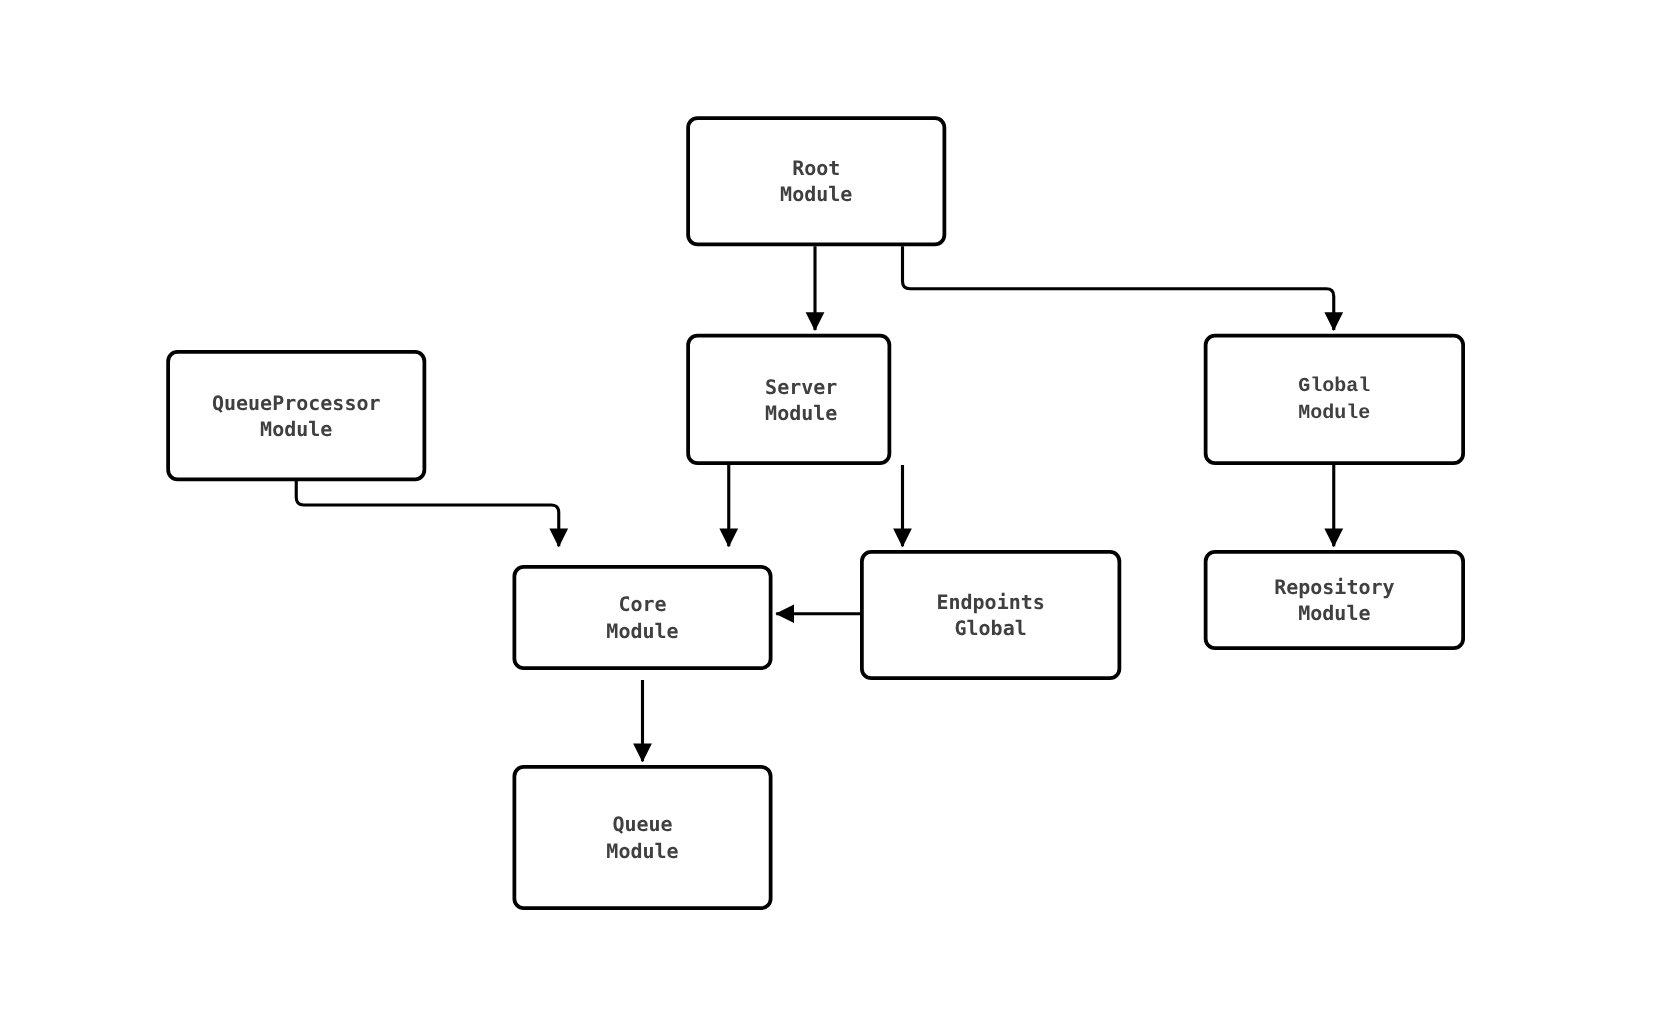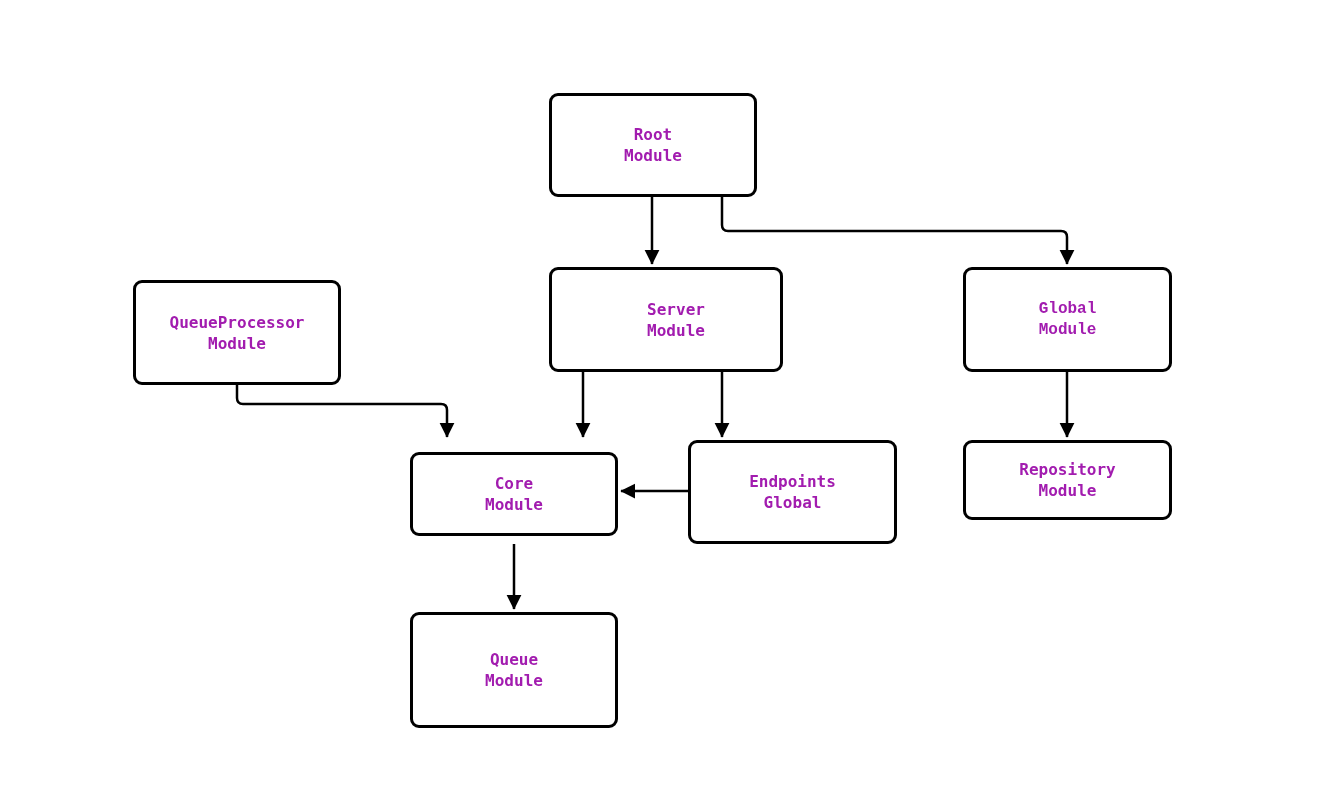--- a/index.html
+++ b/index.html
@@ -37,21 +37,21 @@
     border-radius: 9px;
     background: #ffffff;
     display: flex;
     align-items: center;
     justify-content: center;
     text-align: center;
     white-space: pre-line;
     font-weight: bold;
     font-size: 16px;
     line-height: 21px;
-    color: #a21caf;
+    color: #404040;
     font-family: "DejaVu Sans Mono", monospace;
   }
   .edge {
     fill: none;
     stroke: #000000;
     stroke-width: 2.5;
   }
 </style>
 </head>
 <body>
@@ -72,21 +72,21 @@
         <path class="edge" d="M 688 491 L 621 491" stroke="#000000" marker-end="url(#arrowhead)"></path>
         <path class="edge" d="M 514 544 L 514 609" stroke="#000000" marker-end="url(#arrowhead)"></path>
         <path class="edge" d="M 1067 372 L 1067 437" stroke="#000000" marker-end="url(#arrowhead)"></path>
       </g>
   </svg>
   <div class="nodes-layer">
       <div class="node" style="left: 549px; top: 93px; width: 208px; height: 104px;">Root
 Module</div>
       <div class="node" style="left: 133px; top: 280px; width: 208px; height: 105px;">QueueProcessor
 Module</div>
-      <div class="node" style="left: 549px; top: 267px; width: 234px; height: 105px; padding-left: 20px;">Server
+      <div class="node" style="left: 549px; top: 267px; width: 164px; height: 105px; padding-left: 20px;">Server
 Module</div>
       <div class="node" style="left: 963px; top: 267px; width: 209px; height: 105px; font-family: Liberation Mono, monospace;">Global
 Module</div>
       <div class="node" style="left: 410px; top: 440px; width: 208px; height: 84px; margin-top: 12px;">Core
 Module</div>
       <div class="node" style="left: 688px; top: 440px; width: 209px; height: 104px;">Endpoints
 Global</div>
       <div class="node" style="left: 963px; top: 440px; width: 209px; height: 80px;">Repository
 Module</div>
       <div class="node" style="left: 410px; top: 612px; width: 208px; height: 116px;">Queue

